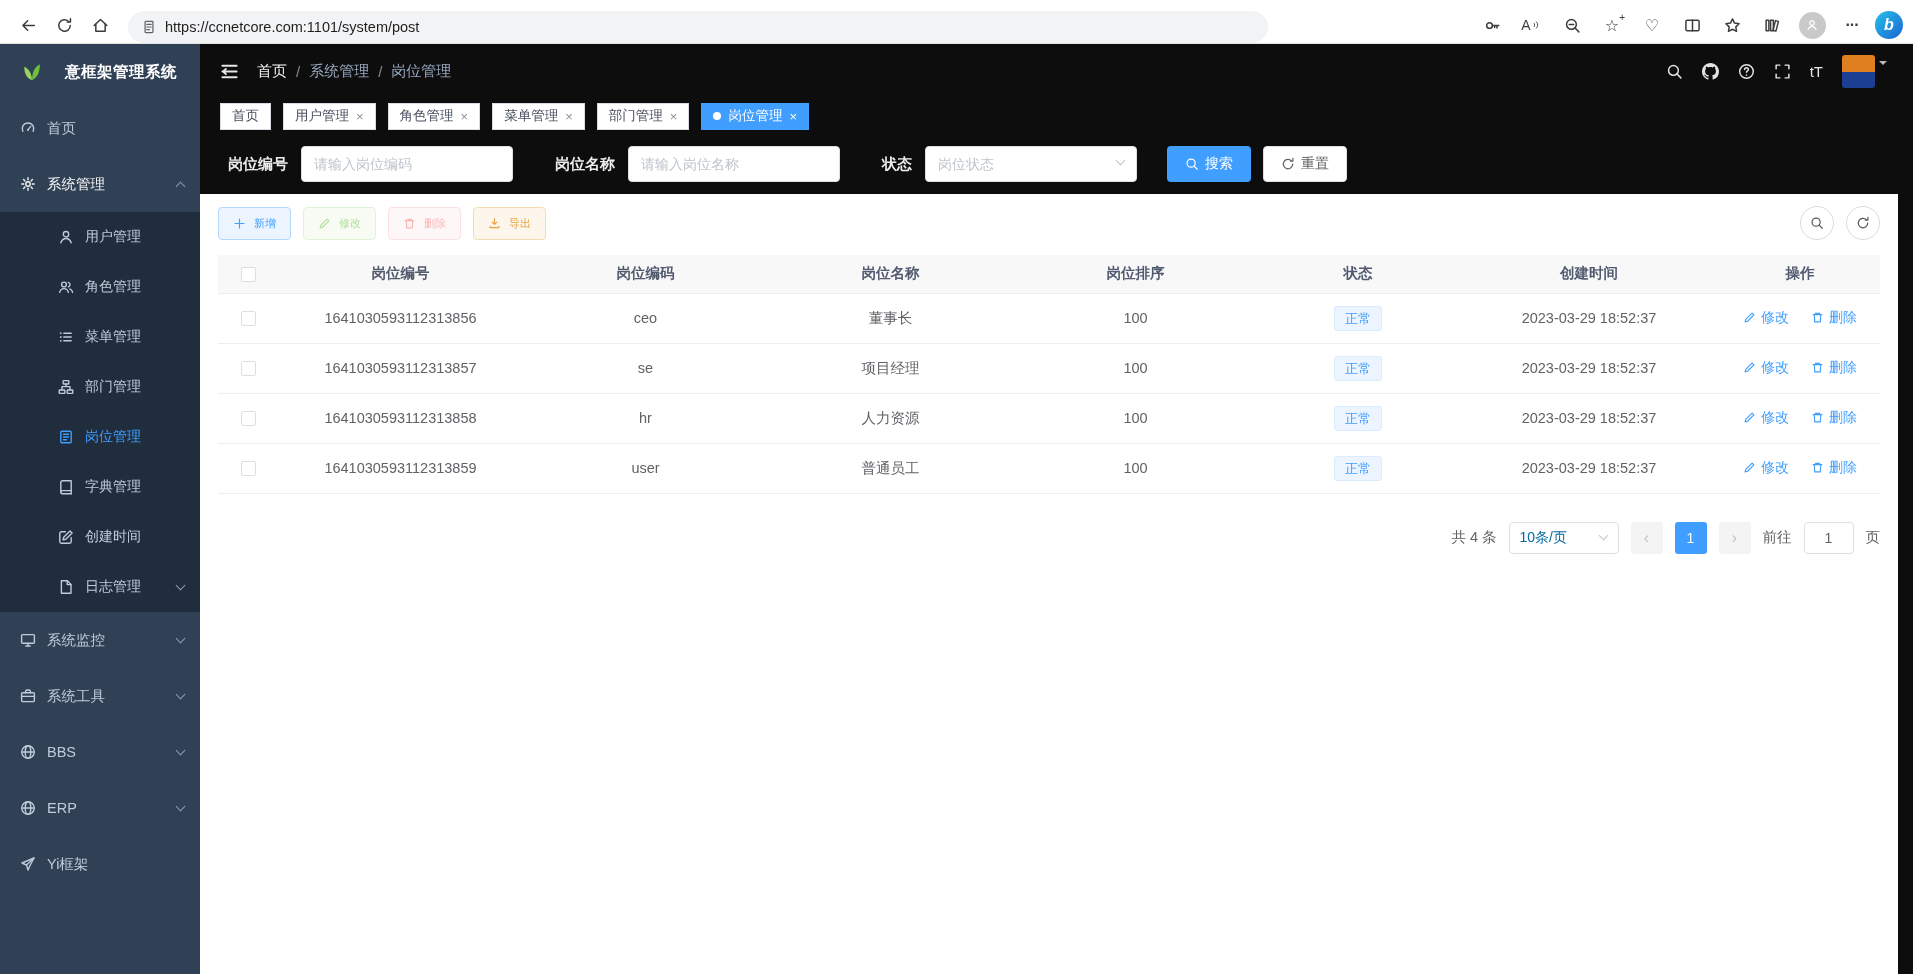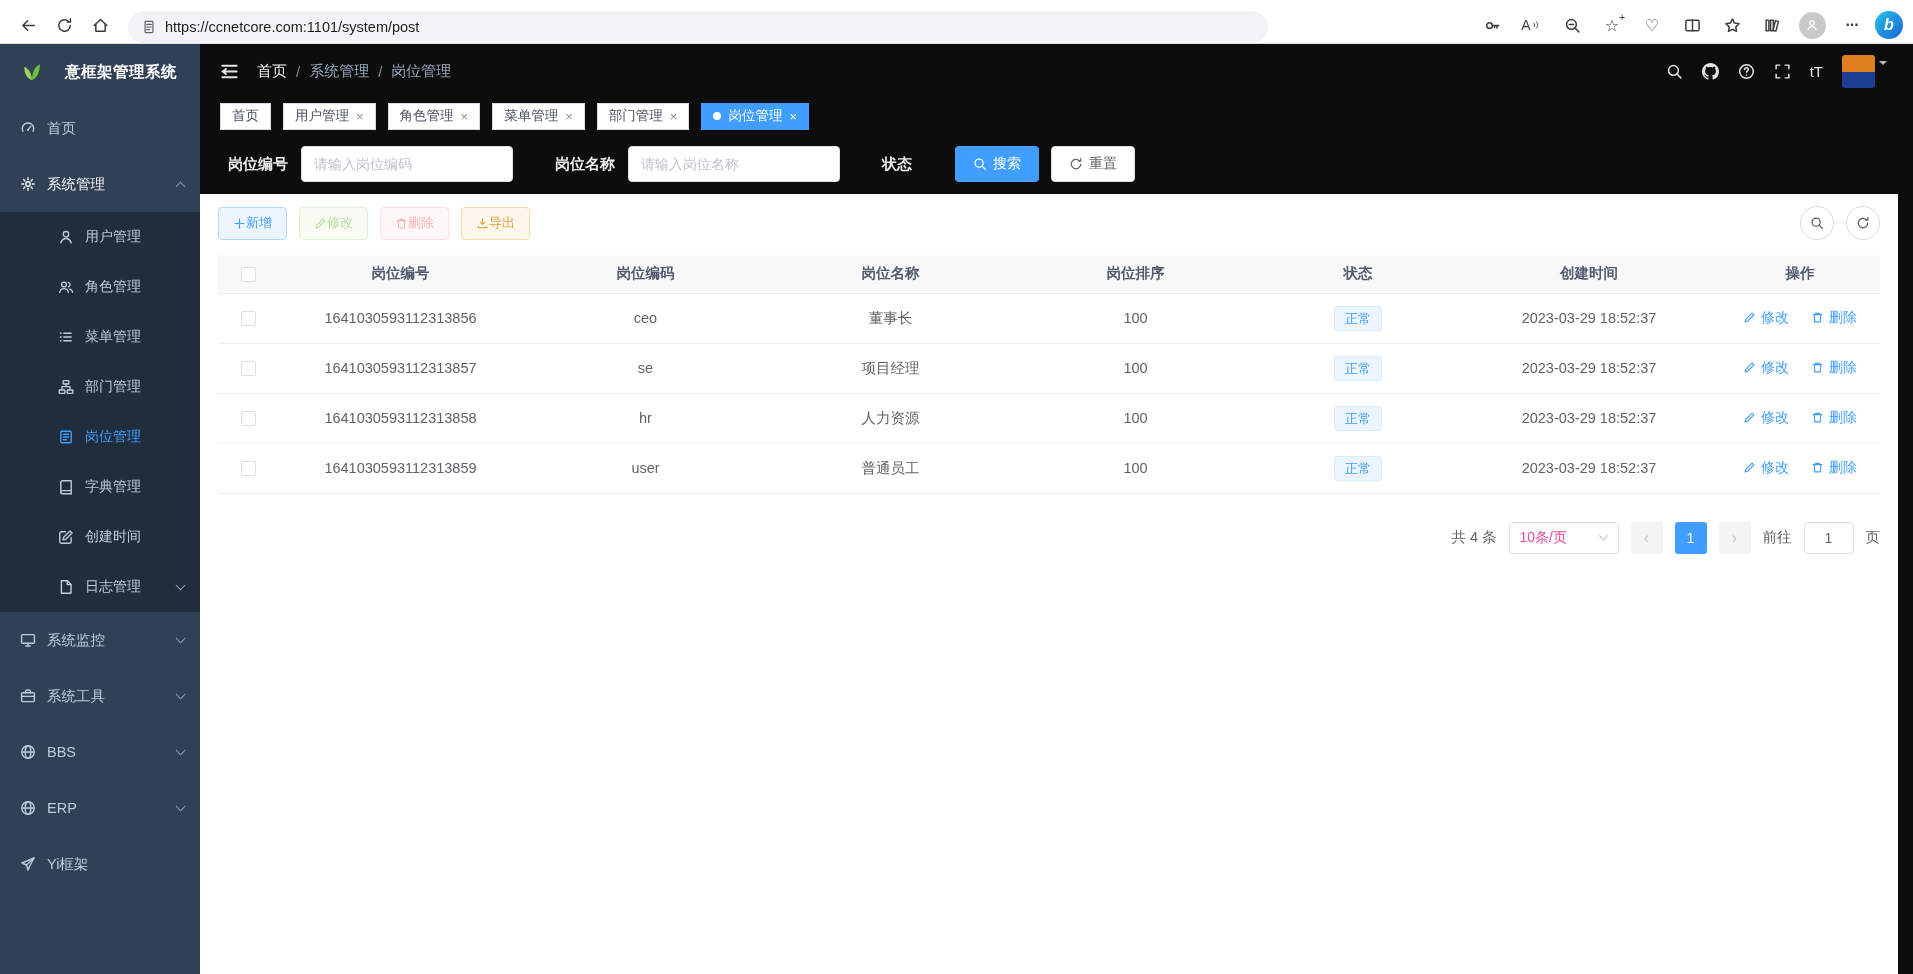--- a/index.html
+++ b/index.html
@@ -79,21 +79,21 @@
   .btn { height:36px; border-radius:4px; font-size:14px; display:inline-flex; align-items:center; gap:6px;
     padding:0 17px; cursor:pointer; border:1px solid transparent; font-family:inherit; }
   .btn svg.ic { width:14px; height:14px; }
   .btn-primary { background:#409eff; color:#fff;font-family:Liberation Serif, serif; }
   .btn-plainwhite { background:#fff; border-color:#dcdfe6; color:#606266; margin-left:12px; }
 
   
   .card { flex:1; background:#fff; margin-right:15px; padding:12px 18px 0; display:flex; flex-direction:column; overflow:hidden; }
 
   .toolbar { display:flex; align-items:center; gap:12px; margin-bottom:15px; }
-  .tbtn { height:33px; padding:0 14px; border-radius:4px; font-size:13px; display:inline-flex; align-items:center; gap:0;
+  .tbtn { height:33px; padding:0 14px; border-radius:4px; font-size:11px; display:inline-flex; align-items:center; gap:8px;
     border:1px solid; cursor:pointer; font-family:inherit; }
   .tbtn svg.ic { width:13px; height:13px; }
   .tbtn-add { color:#409eff; background:#ecf5ff; border-color:#b3d8ff; }
   .tbtn-edit { color:#67c23a; background:#f0f9eb; border-color:#c2e7b0; opacity:.5; cursor:not-allowed; }
   .tbtn-del { color:#f56c6c; background:#fef0f0; border-color:#fbc4c4; opacity:.5; cursor:not-allowed; }
   .tbtn-export { color:#e6a23c; background:#fdf6ec; border-color:#f5dab1; }
   .tool-right { margin-left:auto; display:flex; gap:12px; }
   .circle-btn { width:34px; height:34px; border-radius:50%; border:1px solid #d9dce1; background:#fff; color:#55595f;
     display:flex; align-items:center; justify-content:center; cursor:pointer; }
   .circle-btn svg.ic { width:14px; height:14px; }
@@ -105,21 +105,21 @@
   .cb { width:15px; height:15px; border:1px solid #dcdfe6; border-radius:2px; background:#fff; display:inline-block; vertical-align:middle; cursor:pointer; }
   .tag-normal { display:inline-block; padding:0 10px; height:25px; line-height:23px; font-size:13px; color:#409eff;
     background:#ecf5ff; border:1px solid #d9ecff; border-radius:3px; }
   .act { color:#409eff; display:inline-flex; align-items:center; gap:5px; font-size:14px; cursor:pointer; }
   .act svg.ic { width:13px; height:13px; }
   .act + .act { margin-left:18px; }
 
   
   .pager { margin-top:28px; display:flex; align-items:center; justify-content:flex-end; gap:12px; font-size:14.5px; color:#606266; }
   .pg-select { position:relative; width:110px; height:32px; border:1px solid #dcdfe6; border-radius:4px;
-    display:flex; align-items:center; padding:0 10px; font-size:14px; color:#ec4899; cursor:pointer; }
+    display:flex; align-items:center; padding:0 10px; font-size:14px; color:#0369a1; cursor:pointer; }
   .pg-select .chev { position:absolute; right:11px; top:12px; border-color:#c0c4cc; }
   .pg-btn { min-width:32px; height:32px; background:#f4f4f5; border-radius:3px; color:#c0c4cc;
     display:flex; align-items:center; justify-content:center; font-size:16px; cursor:pointer; }
   .pg-current { width:32px; height:32px; background:#409eff; color:#fff; border-radius:3px;
     display:flex; align-items:center; justify-content:center; font-size:14px; cursor:pointer; }
   .goto-input { width:50px; height:32px; border:1px solid #dcdfe6; border-radius:4px; text-align:center;
     font-size:14px; color:#606266; outline:none; font-family:inherit; }
 </style>
 </head>
 <body>
@@ -425,20 +425,24 @@
       <div class="f-group">
         <span class="f-label">岗位编号</span>
         <input class="f-input" placeholder="请输入岗位编码" style="">
       </div>
       <div class="f-group">
         <span class="f-label">岗位名称</span>
         <input class="f-input" placeholder="请输入岗位名称" style="">
       </div>
       <div class="f-group" style="margin-right:30px">
         <span class="f-label">状态</span>
+        <span class="f-select">
+          <input class="f-input" readonly="" placeholder="岗位状态" style="">
+          <span class="chev down"></span>
+        </span>
       </div>
       <button class="btn btn-primary">
         <svg class="ic" viewBox="0 0 16 16">
             <circle cx="7" cy="7" r="4.6"></circle>
             <path d="M10.4 10.4 14 14"></path>
           </svg>
         <span>搜索</span>
       </button>
       <button class="btn btn-plainwhite">
         <svg class="ic" viewBox="0 0 16 16">

